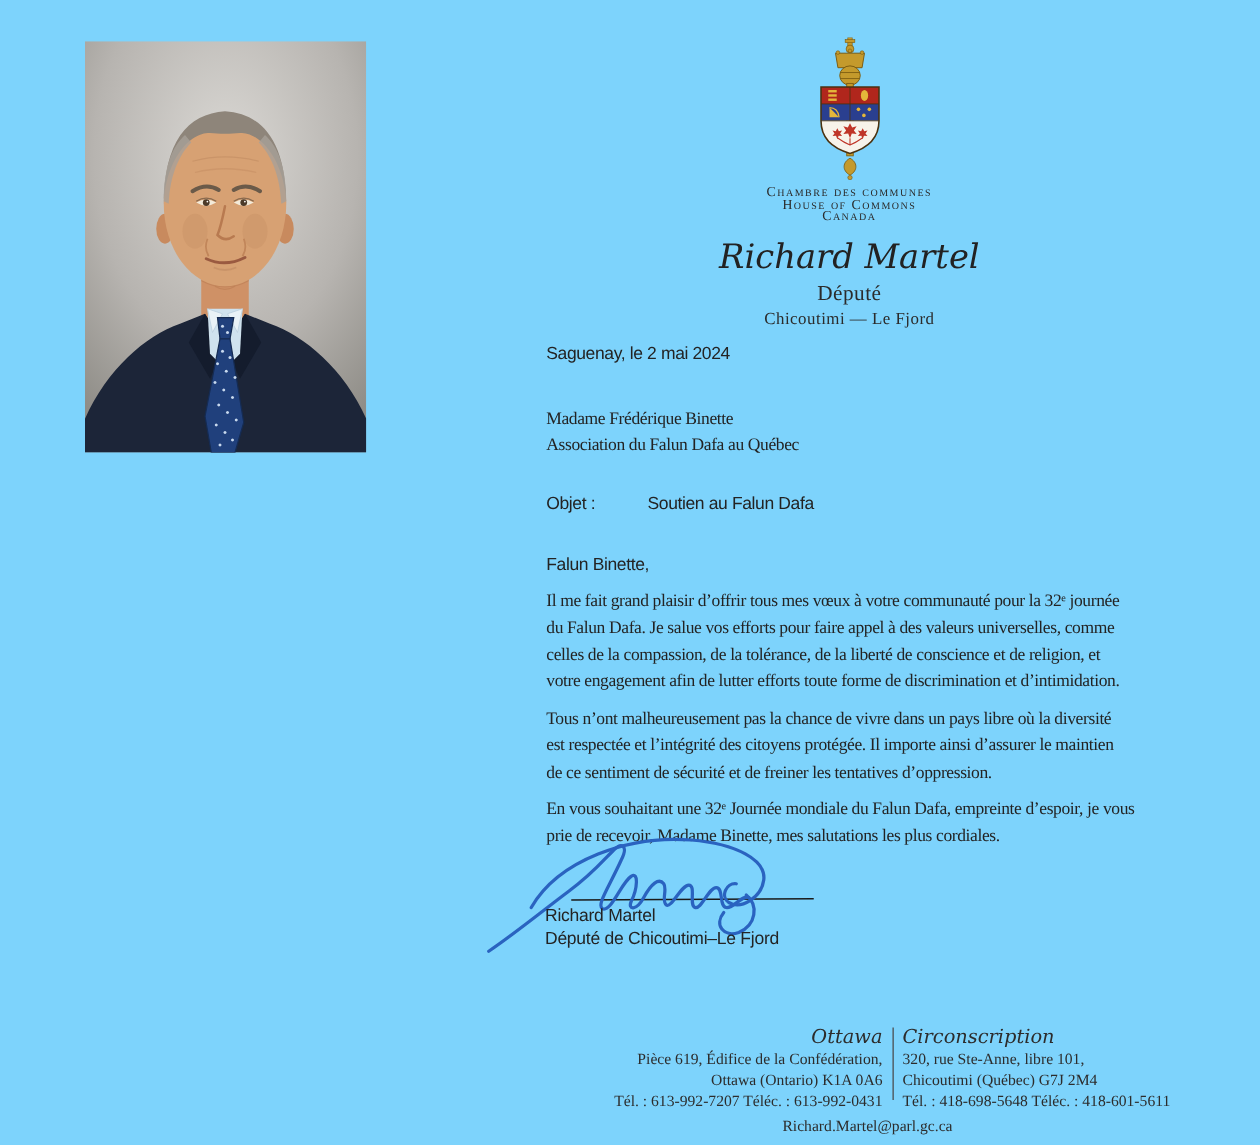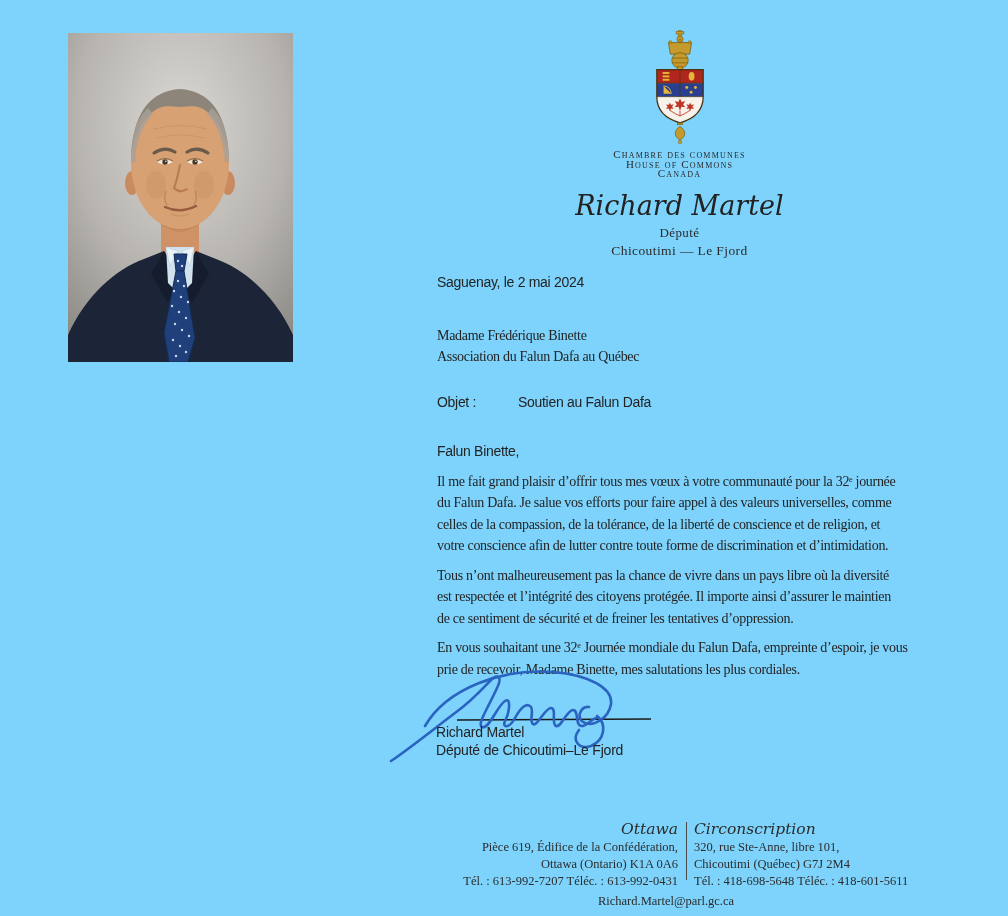--- a/index.html
+++ b/index.html
@@ -17,21 +17,21 @@
   
   .letterhead {
     position:absolute; left:527px; top:30px; width:305px;
     display:flex; flex-direction:column; align-items:center;
     font-family:"Liberation Serif","DejaVu Serif",serif; color:#2b2b2b;
   }
   .crest { width:88px; height:114px; }
   .org-block { margin-top:6px; text-align:center; }
   .org-line { font-variant:small-caps; letter-spacing:1.2px; font-size:11px; line-height:9.6px; }
   .name-script { font-style:italic; font-size:27px; margin-top:11px; font-family:"DejaVu Serif","Liberation Serif",serif; color:#222; }
-  .title-line { font-size:13px; margin-top:4px; letter-spacing:0.4px; }
+  .title-line { font-size:17px; margin-top:4px; letter-spacing:0.4px; }
   .riding-line { font-size:13.5px; margin-top:2px; letter-spacing:0.4px; }
 
   
   .letter {
     position:absolute; left:437px; top:272px; width:520px;
     font-size:14px; line-height:21.5px; letter-spacing:-0.3px; color:#232323;
   }
   .letter .line { white-space:nowrap;font-family:Liberation Serif, serif; }
   .date-line { margin-bottom:31px; }
   .recipient { margin-bottom:24px; }
@@ -39,21 +39,21 @@
   .subject-label { display:inline-block; width:81px; }
   .salutation { margin-bottom:8px; }
   .para { margin:0 0 8px 0; }
 
   
   .sig-svg { position:absolute; left:383px; top:666px; width:285px; height:105px; pointer-events:none; }
   .signer { position:absolute; left:436px; top:723px; font-size:14px; line-height:18px; letter-spacing:-0.2px; }
 
   
   .footer {
-    position:absolute; left:440px; top:820px; width:452px;
+    position:absolute; left:468px; top:820px; width:452px;
     font-family:"Liberation Serif","DejaVu Serif",serif; font-size:12.5px; color:#2c2c2c;
   }
   .cols { display:flex; position:relative; }
   .col-left  { width:238px; padding-right:8px; text-align:right; line-height:17px; white-space:nowrap; }
   .col-right { width:198px; padding-left:8px;  text-align:left;  line-height:17px; white-space:nowrap; }
   .col-head  { font-style:italic; font-size:15.5px; line-height:19px; font-family:"DejaVu Serif","Liberation Serif",serif; }
   .divider   { position:absolute; left:246px; top:2px; width:1px; height:58px; background:#4a4a4a; }
   .email     { text-align:center; margin-top:3px; line-height:17px; }
 </style>
 </head>
@@ -215,21 +215,21 @@
     <div class="subject-line">
       <span class="subject-label">Objet :</span><span>Soutien au Falun Dafa</span>
     </div>
 
     <div class="salutation">Falun Binette,</div>
 
     <p class="para">
       <span class="line" style="display:block">Il me fait grand plaisir d’offrir tous mes vœux à votre communauté pour la 32ᵉ journée</span>
       <span class="line" style="display:block">du Falun Dafa. Je salue vos efforts pour faire appel à des valeurs universelles, comme</span>
       <span class="line" style="display:block">celles de la compassion, de la tolérance, de la liberté de conscience et de religion, et</span>
-      <span class="line" style="display:block">votre conscience afin de lutter contre toute forme de discrimination et d’intimidation.</span>
+      <span class="line" style="display:block">votre engagement afin de lutter efforts toute forme de discrimination et d’intimidation.</span>
     </p>
 
     <p class="para">
       <span class="line" style="display:block">Tous n’ont malheureusement pas la chance de vivre dans un pays libre où la diversité</span>
       <span class="line" style="display:block">est respectée et l’intégrité des citoyens protégée. Il importe ainsi d’assurer le maintien</span>
       <span class="line" style="display:block">de ce sentiment de sécurité et de freiner les tentatives d’oppression.</span>
     </p>
 
     <p class="para">
       <span class="line" style="display:block">En vous souhaitant une 32ᵉ Journée mondiale du Falun Dafa, empreinte d’espoir, je vous</span>

